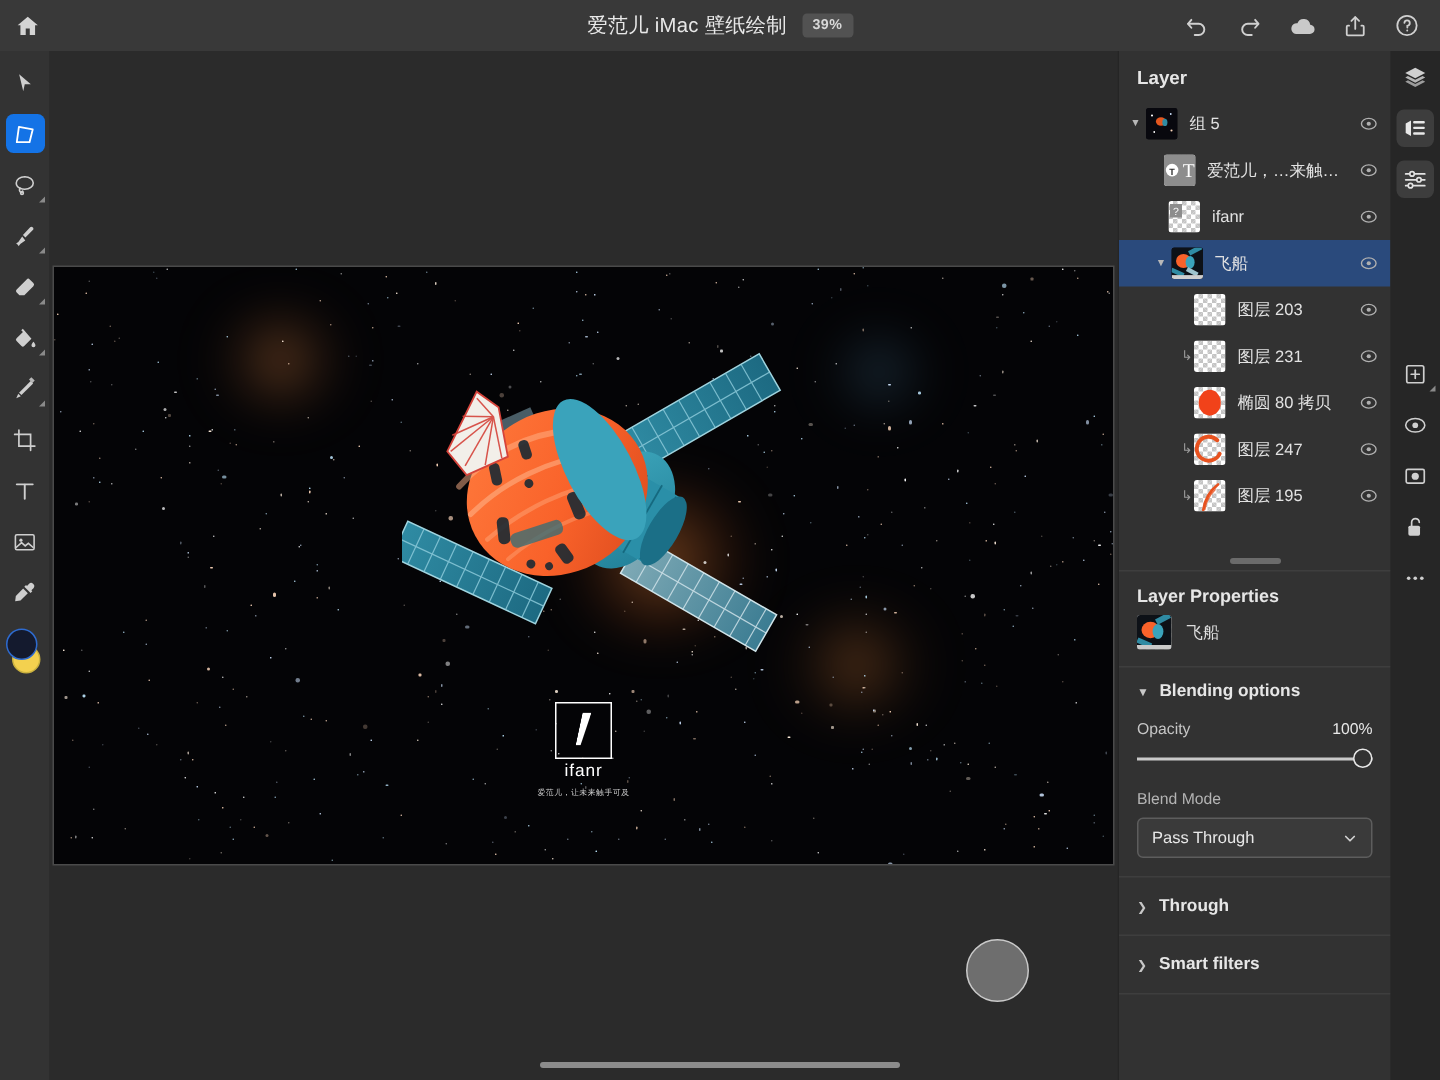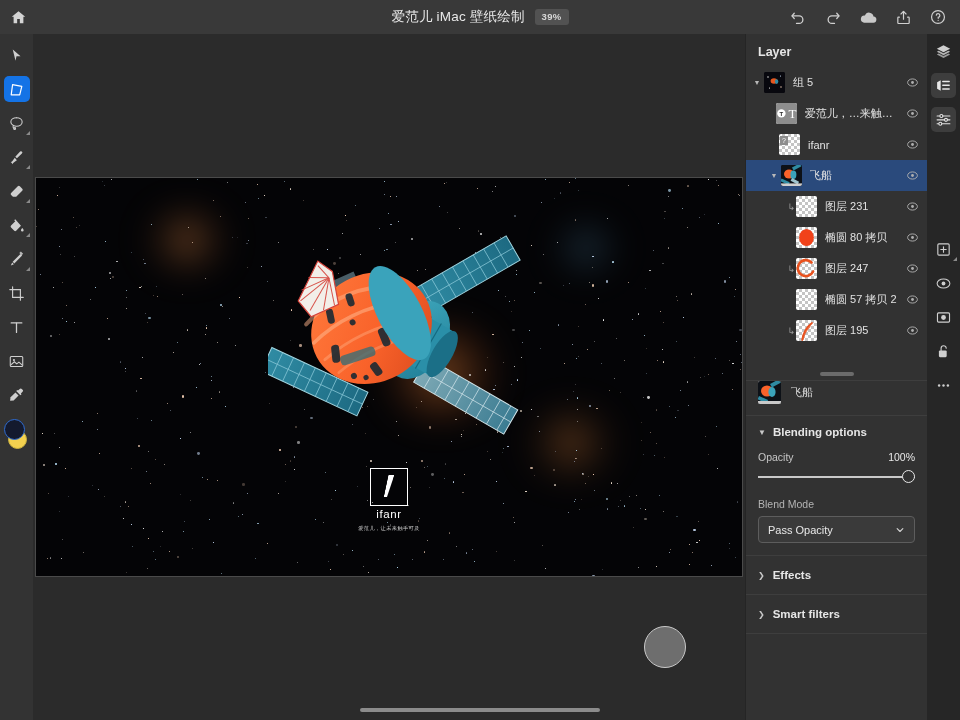--- a/index.html
+++ b/index.html
@@ -1183,20 +1183,34 @@
             <span>
               <svg width="13" height="13" viewBox="0 0 24 24" fill="none" stroke="#b0b0b0" stroke-width="1.7">
                 <ellipse cx="12" cy="12" rx="9" ry="6.6"></ellipse>
                 <circle cx="12" cy="12" r="2.6" fill="#b0b0b0" stroke="none"></circle>
               </svg>
             </span>
           </div>
         </div>
         <div class="layer-row">
           <div style="width: 38px;"></div>
+          <div class="clip-mark"></div>
+          <div class="thumb"></div>
+          <div class="layer-name">图层 203</div>
+          <div class="eye">
+            <span>
+              <svg width="13" height="13" viewBox="0 0 24 24" fill="none" stroke="#b0b0b0" stroke-width="1.7">
+                <ellipse cx="12" cy="12" rx="9" ry="6.6"></ellipse>
+                <circle cx="12" cy="12" r="2.6" fill="#b0b0b0" stroke="none"></circle>
+              </svg>
+            </span>
+          </div>
+        </div>
+        <div class="layer-row">
+          <div style="width: 38px;"></div>
           <div class="clip-mark">↳</div>
           <div class="thumb"></div>
           <div class="layer-name">图层 231</div>
           <div class="eye">
             <span>
               <svg width="13" height="13" viewBox="0 0 24 24" fill="none" stroke="#b0b0b0" stroke-width="1.7">
                 <ellipse cx="12" cy="12" rx="9" ry="6.6"></ellipse>
                 <circle cx="12" cy="12" r="2.6" fill="#b0b0b0" stroke="none"></circle>
               </svg>
             </span>
@@ -1233,34 +1247,20 @@
             <span>
               <svg width="13" height="13" viewBox="0 0 24 24" fill="none" stroke="#b0b0b0" stroke-width="1.7">
                 <ellipse cx="12" cy="12" rx="9" ry="6.6"></ellipse>
                 <circle cx="12" cy="12" r="2.6" fill="#b0b0b0" stroke="none"></circle>
               </svg>
             </span>
           </div>
         </div>
         <div class="layer-row">
           <div style="width: 38px;"></div>
-          <div class="clip-mark"></div>
-          <div class="thumb"></div>
-          <div class="layer-name">椭圆 57 拷贝 2</div>
-          <div class="eye">
-            <span>
-              <svg width="13" height="13" viewBox="0 0 24 24" fill="none" stroke="#b0b0b0" stroke-width="1.7">
-                <ellipse cx="12" cy="12" rx="9" ry="6.6"></ellipse>
-                <circle cx="12" cy="12" r="2.6" fill="#b0b0b0" stroke="none"></circle>
-              </svg>
-            </span>
-          </div>
-        </div>
-        <div class="layer-row">
-          <div style="width: 38px;"></div>
           <div class="clip-mark">↳</div>
           <div class="thumb">
             <svg width="21" height="21" viewBox="0 0 21 21">
               <path d="M16 3c-4 3-8.5 8-9.8 17" fill="none" stroke="#e8521f" stroke-width="1.8" stroke-linecap="round"></path>
               <path d="M14 6.5c-3.5 3.5-6 8-6.8 13" fill="none" stroke="#e8521f" stroke-width="1.1" stroke-linecap="round" opacity=".8"></path>
             </svg>
           </div>
           <div class="layer-name">图层 195</div>
           <div class="eye">
             <span>
@@ -1269,20 +1269,21 @@
                 <circle cx="12" cy="12" r="2.6" fill="#b0b0b0" stroke="none"></circle>
               </svg>
             </span>
           </div>
         </div>
       </div>
 
     <div class="grabber"></div>
     <div class="divider"></div>
 
+    <div class="props-head">Layer Properties</div>
     <div class="props-layer">
       <div class="thumb" style="width:23px;height:23px;">
         <svg width="23" height="23" viewBox="0 0 23 23">
           <rect width="23" height="23" fill="#0d1117"></rect>
           <ellipse cx="9" cy="10" rx="6" ry="5.5" fill="#f9622a"></ellipse>
           <ellipse cx="14" cy="11" rx="3.6" ry="5" fill="#3aa3bb"></ellipse>
           <rect x="12" y="3" width="10" height="4" fill="#2f8ba3" transform="rotate(-28 12 3)"></rect>
           <rect x="1" y="15" width="10" height="3.6" fill="#2f8ba3" transform="rotate(24 1 15)"></rect>
           <rect x="0" y="20" width="23" height="3" fill="#c9c9c9"></rect>
         </svg>
@@ -1301,32 +1302,32 @@
         <span class="k">Opacity</span>
         <span class="v">100%</span>
       </div>
       <div class="slider">
         <div class="track"></div>
         <div class="knob"></div>
       </div>
 
       <div class="field-label">Blend Mode</div>
       <div class="select">
-        <span class="txt">Pass Opacity</span>
+        <span class="txt">Pass Through</span>
         <span>
           <svg width="10" height="10" viewBox="0 0 12 12" fill="none" stroke="#d0d0d0" stroke-width="1.4" stroke-linecap="round" stroke-linejoin="round">
               <path d="M2.6 4.4 6 7.8l3.4-3.4"></path>
             </svg>
         </span>
       </div>
     </div>
 
     <div class="collapsed-sec">
       <span class="chev">❯</span>
-      <span class="t">Effects</span>
+      <span class="t">Through</span>
     </div>
 
     <div class="collapsed-sec">
       <span class="chev">❯</span>
       <span class="t">Smart filters</span>
     </div>
     <div class="divider"></div>
   </div>
 
   <div class="rail">

